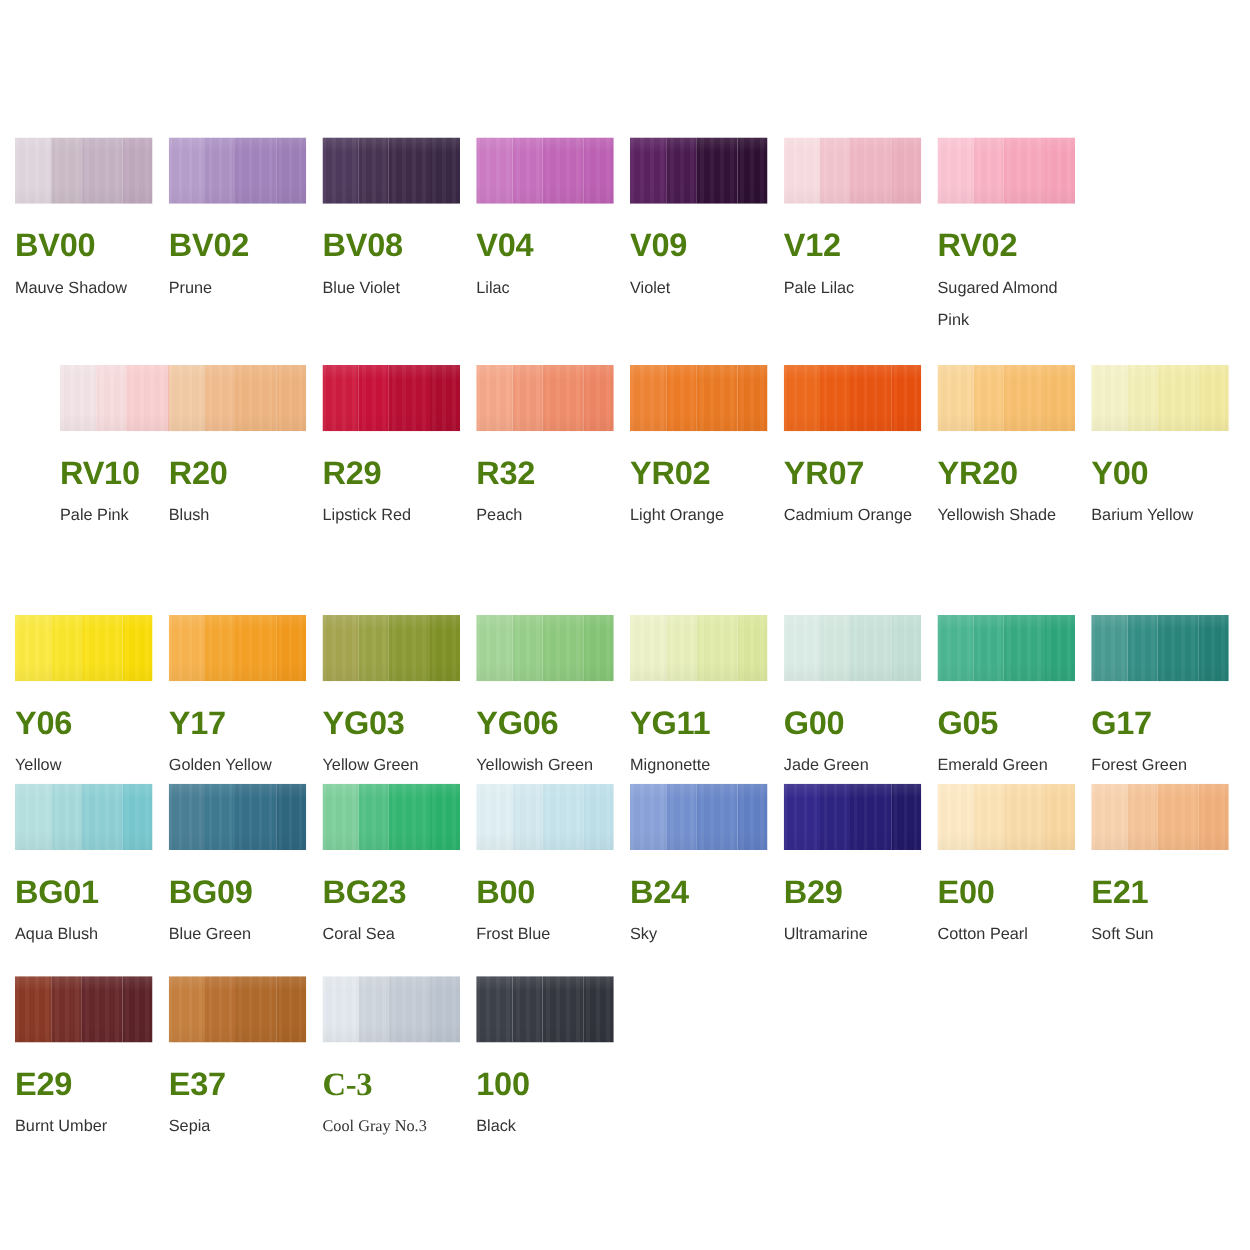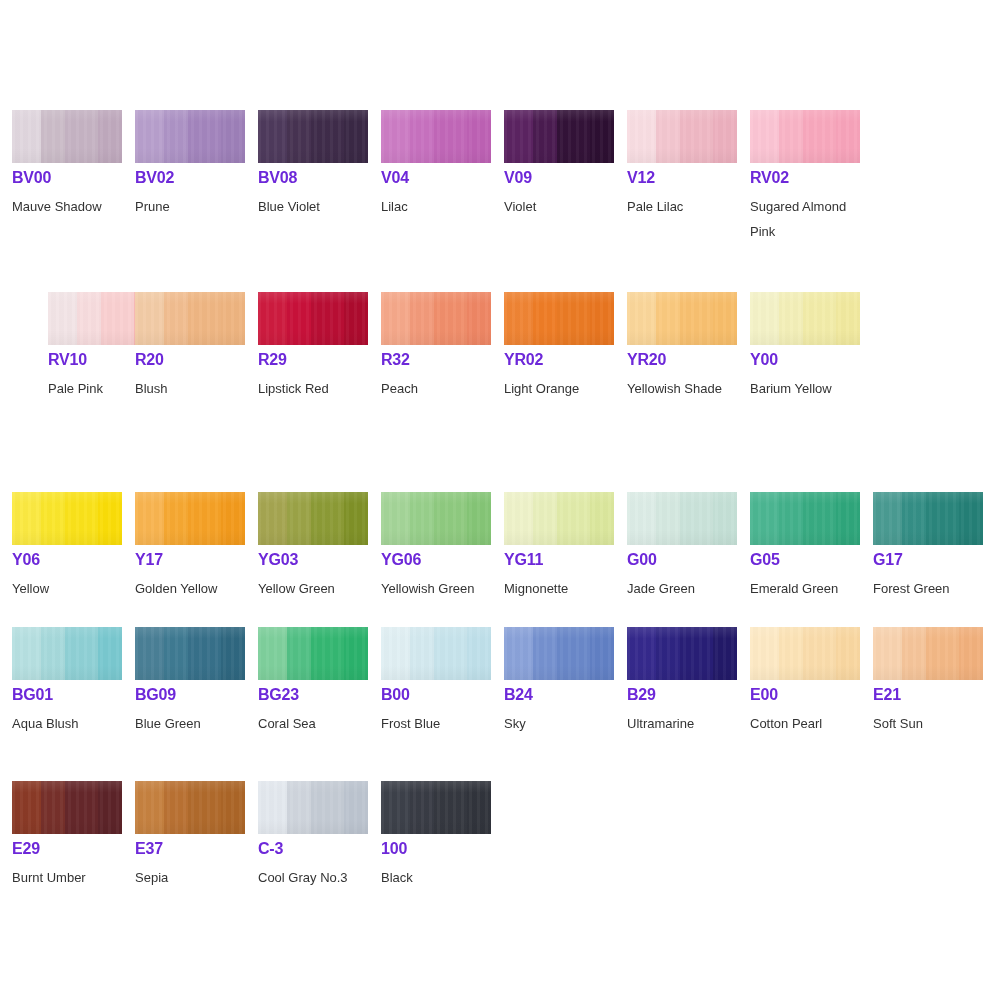--- a/index.html
+++ b/index.html
@@ -71,24 +71,24 @@
     left: 0; top: 0; right: 0; bottom: 0;
     pointer-events: none;
     background: linear-gradient(to bottom,
         rgba(255,255,255,0.10) 0%,
         rgba(255,255,255,0.00) 22%,
         rgba(0,0,0,0.00) 72%,
         rgba(0,0,0,0.035) 100%);
   }
 
   .swatch-code {
-    margin-top: 7px;
-    font-size: 16px;
+    margin-top: 20px;
+    font-size: 26px;
     font-weight: bold;
-    color: #6d28d9;
+    color: #4d7c0f;
     letter-spacing: -0.2px;
     line-height: 1.05;
     white-space: nowrap;
   }
 
   .swatch-name {
     margin-top: 7px;
     font-size: 13px;
     font-weight: normal;
     color: #333333;
@@ -243,20 +243,32 @@
           <div class="band band-c" style="background: rgb(234, 122, 36);"></div>
           <div class="band band-d" style="background: rgb(232, 117, 32);"></div>
           <div class="streaks"></div>
           <div class="sheen"></div>
         </div>
         <div class="swatch-code">YR02</div>
         <div class="swatch-name">Light Orange</div>
       </div>
       <div class="swatch-cell" style="flex-basis: 123px; width: 123px;">
         <div class="swatch-chip" style="width: 110px; height: 53px;">
+          <div class="band band-a" style="background: rgb(238, 106, 29);"></div>
+          <div class="band band-b" style="background: rgb(236, 93, 20);"></div>
+          <div class="band band-c" style="background: rgb(233, 85, 17);"></div>
+          <div class="band band-d" style="background: rgb(232, 80, 14);"></div>
+          <div class="streaks"></div>
+          <div class="sheen"></div>
+        </div>
+        <div class="swatch-code">YR07</div>
+        <div class="swatch-name">Cadmium Orange</div>
+      </div>
+      <div class="swatch-cell" style="flex-basis: 123px; width: 123px;">
+        <div class="swatch-chip" style="width: 110px; height: 53px;">
           <div class="band band-a" style="background: rgb(250, 214, 154);"></div>
           <div class="band band-b" style="background: rgb(250, 201, 126);"></div>
           <div class="band band-c" style="background: rgb(248, 192, 112);"></div>
           <div class="band band-d" style="background: rgb(247, 189, 106);"></div>
           <div class="streaks"></div>
           <div class="sheen"></div>
         </div>
         <div class="swatch-code">YR20</div>
         <div class="swatch-name">Yellowish Shade</div>
       </div>
@@ -487,21 +499,21 @@
           <div class="band band-a" style="background: rgb(197, 129, 64);"></div>
           <div class="band band-b" style="background: rgb(185, 113, 51);"></div>
           <div class="band band-c" style="background: rgb(176, 106, 44);"></div>
           <div class="band band-d" style="background: rgb(171, 101, 39);"></div>
           <div class="streaks"></div>
           <div class="sheen"></div>
         </div>
         <div class="swatch-code">E37</div>
         <div class="swatch-name">Sepia</div>
       </div>
-      <div class="swatch-cell" style="flex-basis: 123px; width: 123px;">
+      <div class="swatch-cell" style="flex-basis: 123px; width: 123px; font-family: Liberation Serif, serif;">
         <div class="swatch-chip" style="width: 110px; height: 53px;">
           <div class="band band-a" style="background: rgb(227, 232, 238);"></div>
           <div class="band band-b" style="background: rgb(207, 213, 221);"></div>
           <div class="band band-c" style="background: rgb(196, 203, 212);"></div>
           <div class="band band-d" style="background: rgb(188, 196, 207);"></div>
           <div class="streaks"></div>
           <div class="sheen"></div>
         </div>
         <div class="swatch-code">C-3</div>
         <div class="swatch-name">Cool Gray No.3</div>

